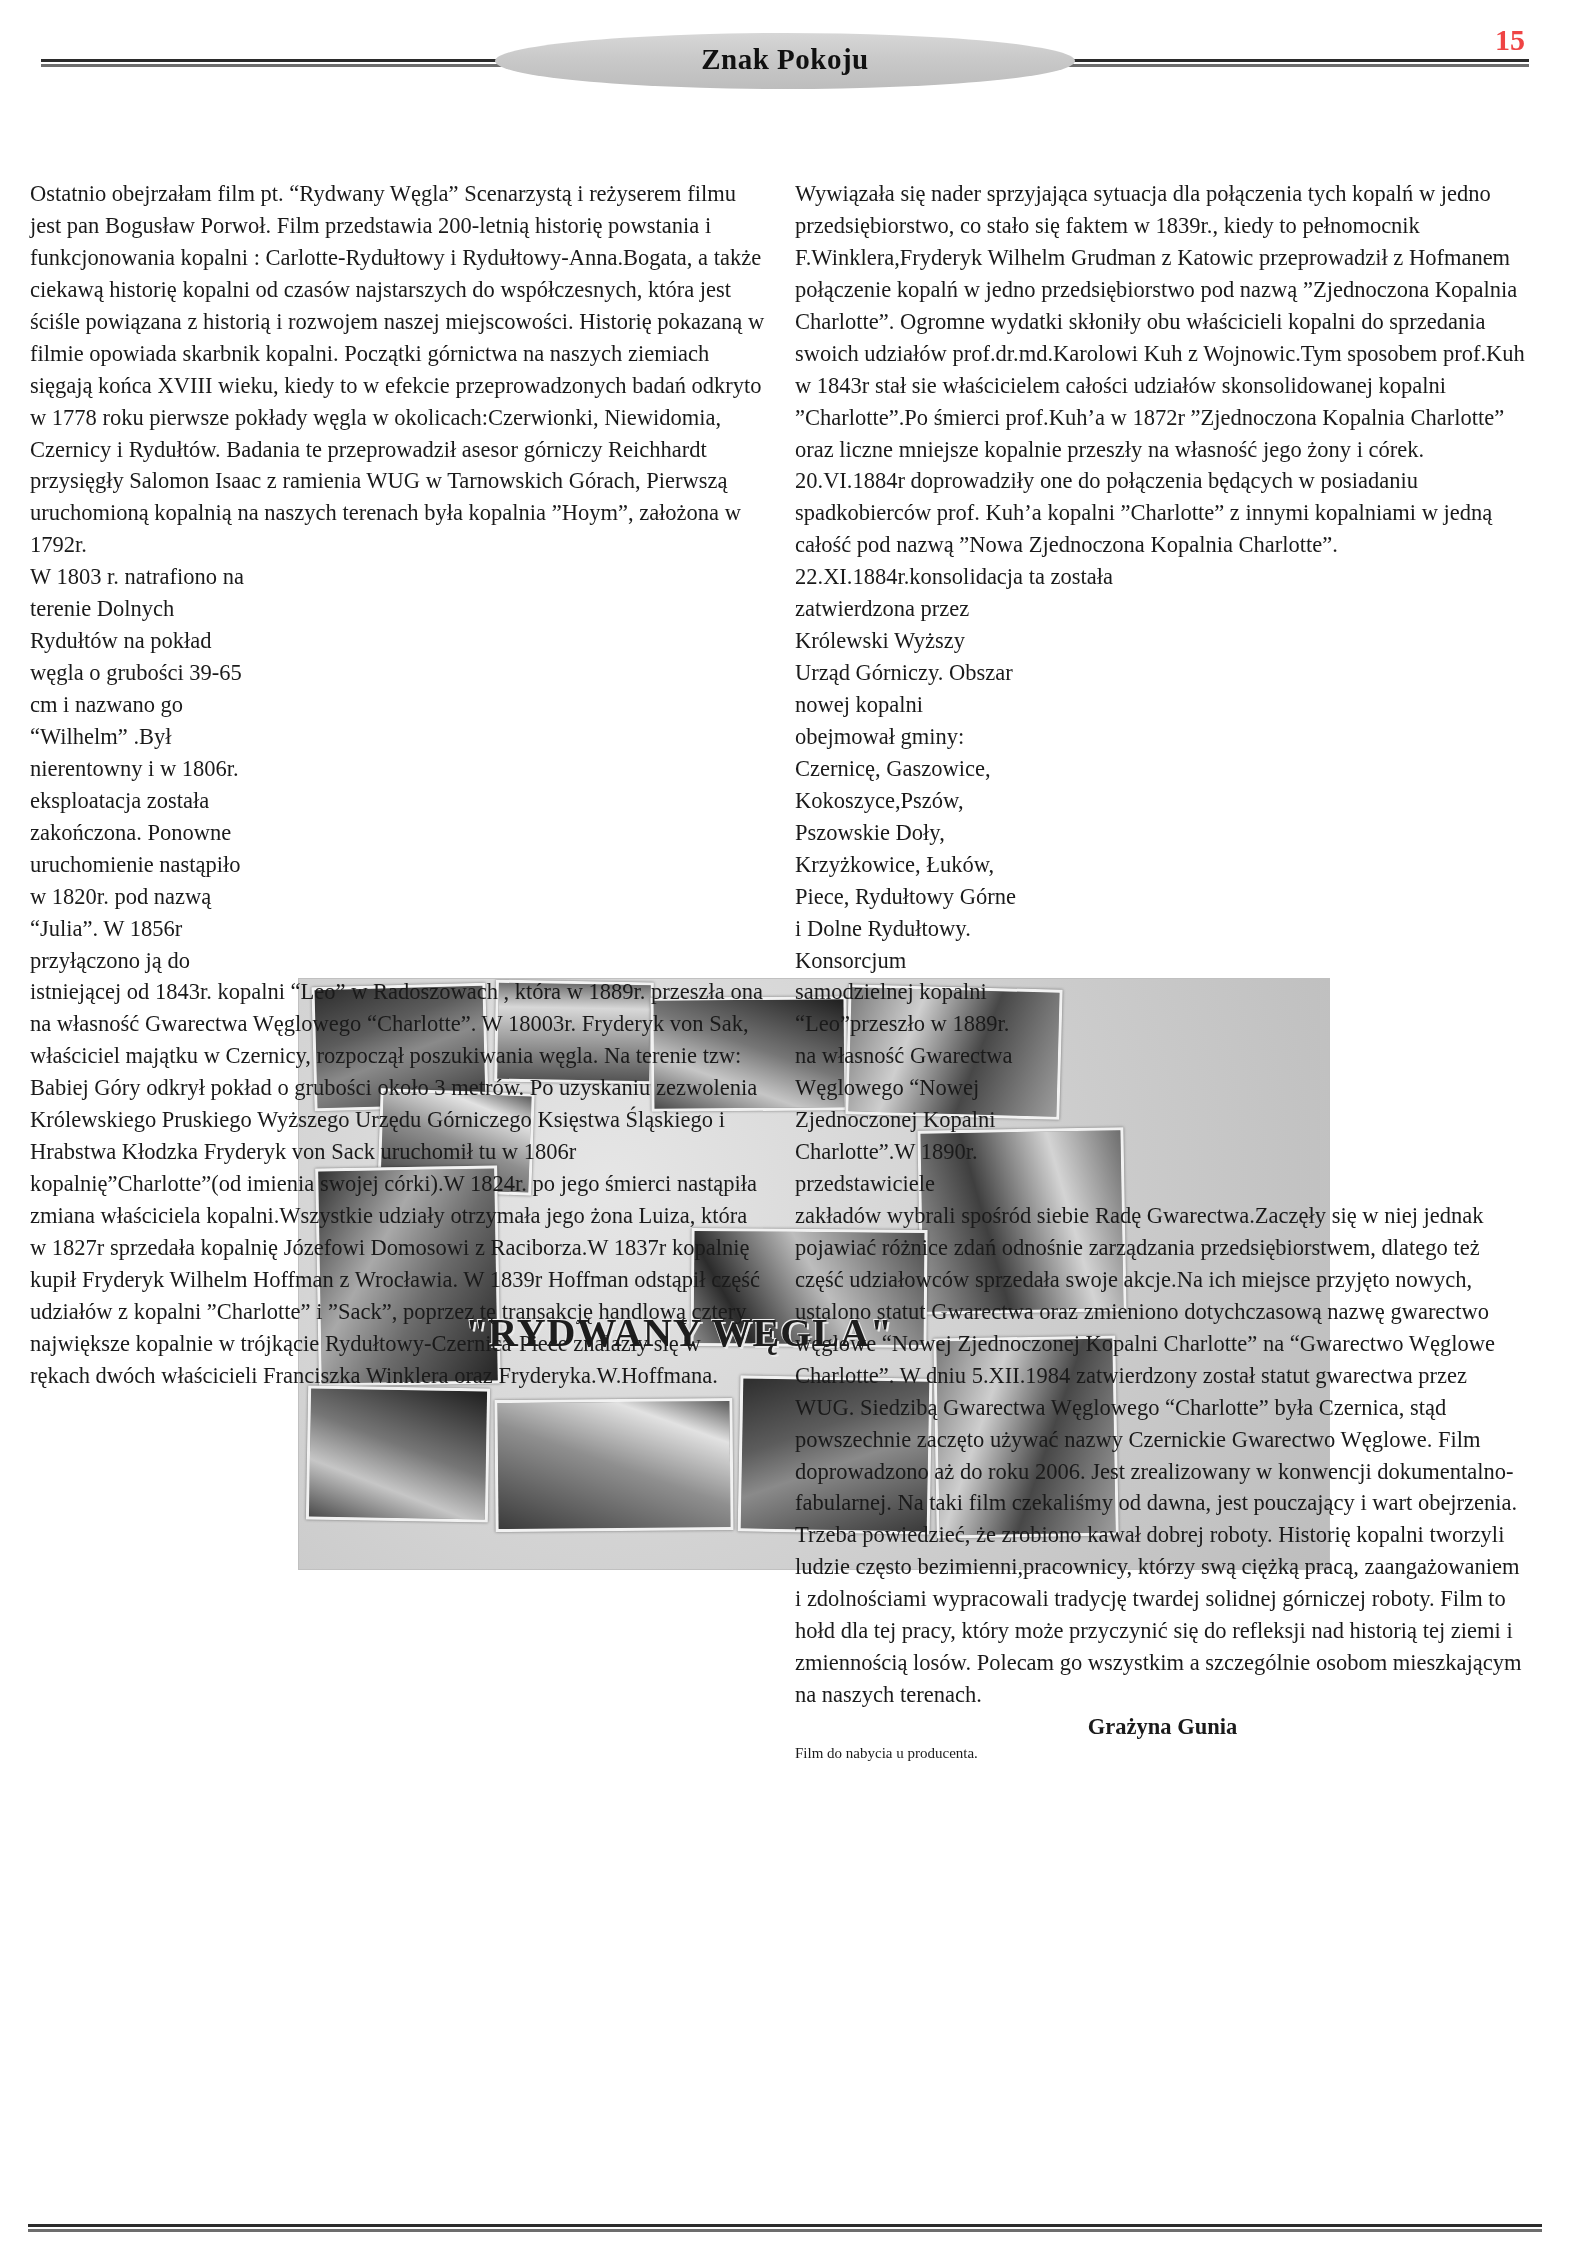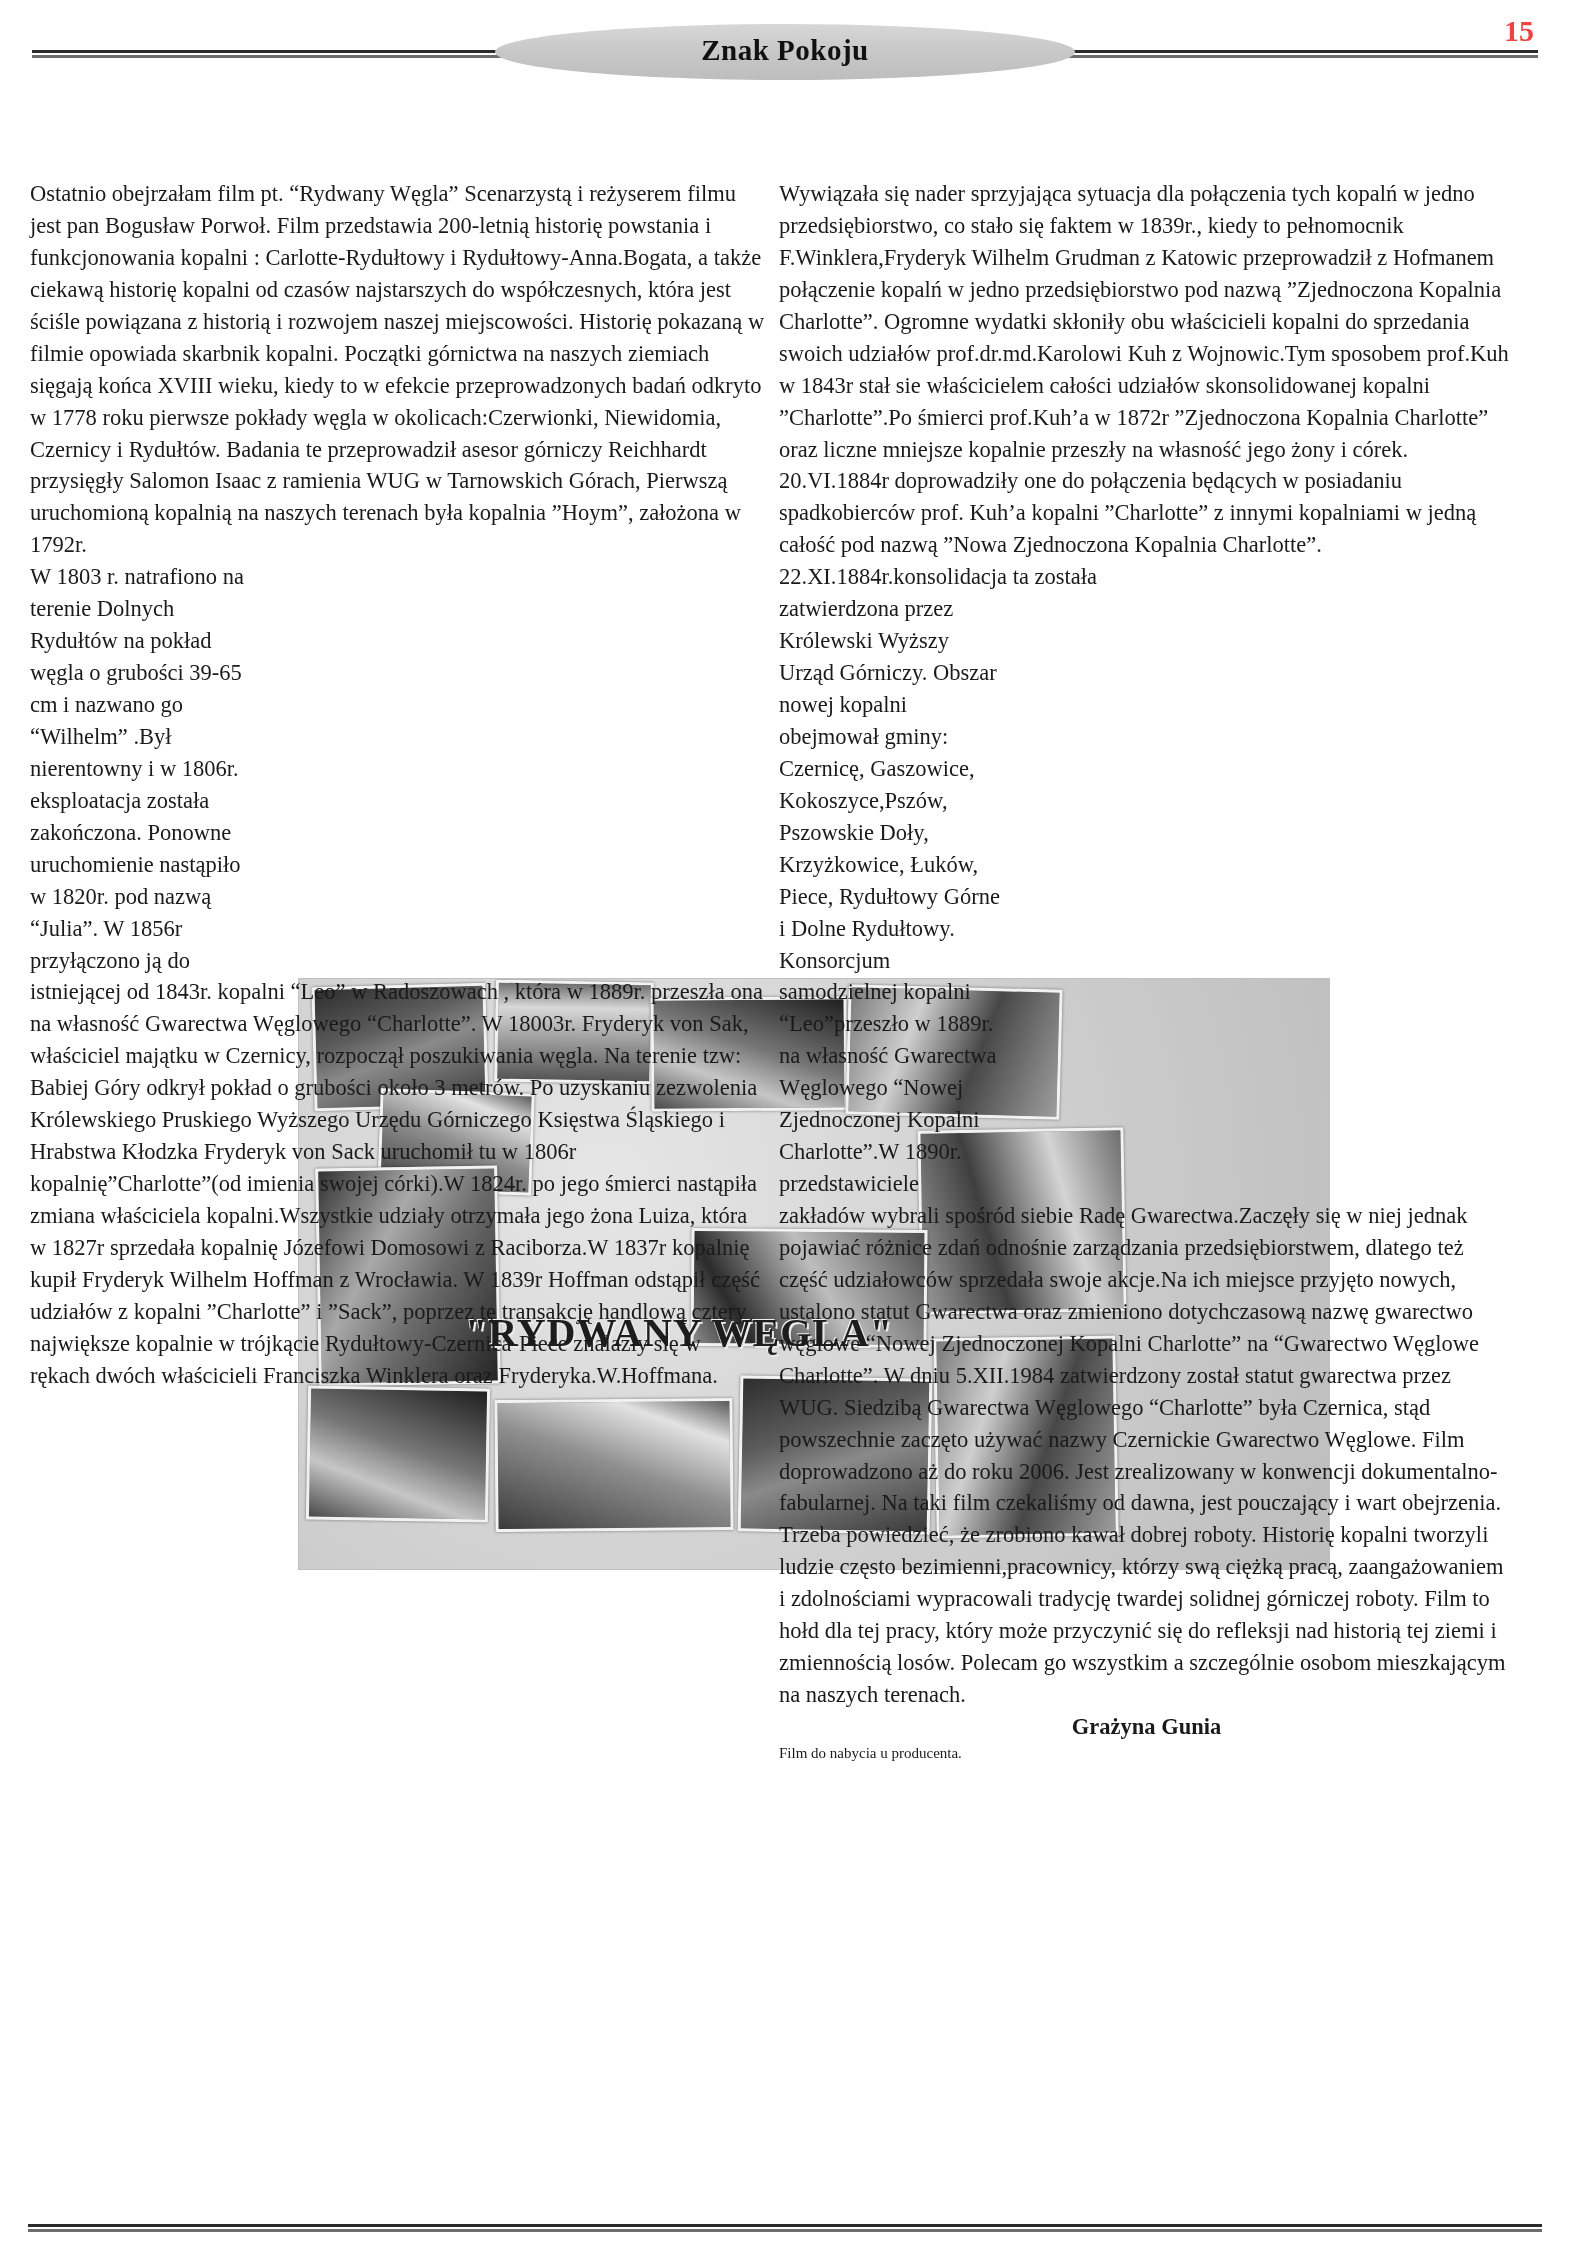--- a/index.html
+++ b/index.html
@@ -11,21 +11,21 @@
     width: 1570px;
     height: 2256px;
     position: relative;
     font-family: "Liberation Serif", serif;
     color: #1a1a1a;
     overflow: hidden;
   }
   .page {
     position: absolute;
     inset: 0;
-    padding: 4px;
+    padding: 13px;
   }
 
   
   .masthead {
     position: relative;
     height: 108px;
   }
   .rule-top {
     position: absolute;
     left: 28px;
@@ -87,21 +87,21 @@
   }
   .col {
     position: absolute;
     top: 0;
     width: 735px;
     font-size: 22.5px;
     line-height: 1.42;
     text-align: left;
   }
   .col.left  { left: 0; }
-  .col.right { left: 749px; }
+  .col.right { left: 765px; }
 
   .col p { margin: 0 0 0 0; }
 
   
   .block-top { width: 735px; }
   .narrow-left {
     width: 218px;
   }
   .narrow-right {
     width: 225px;

